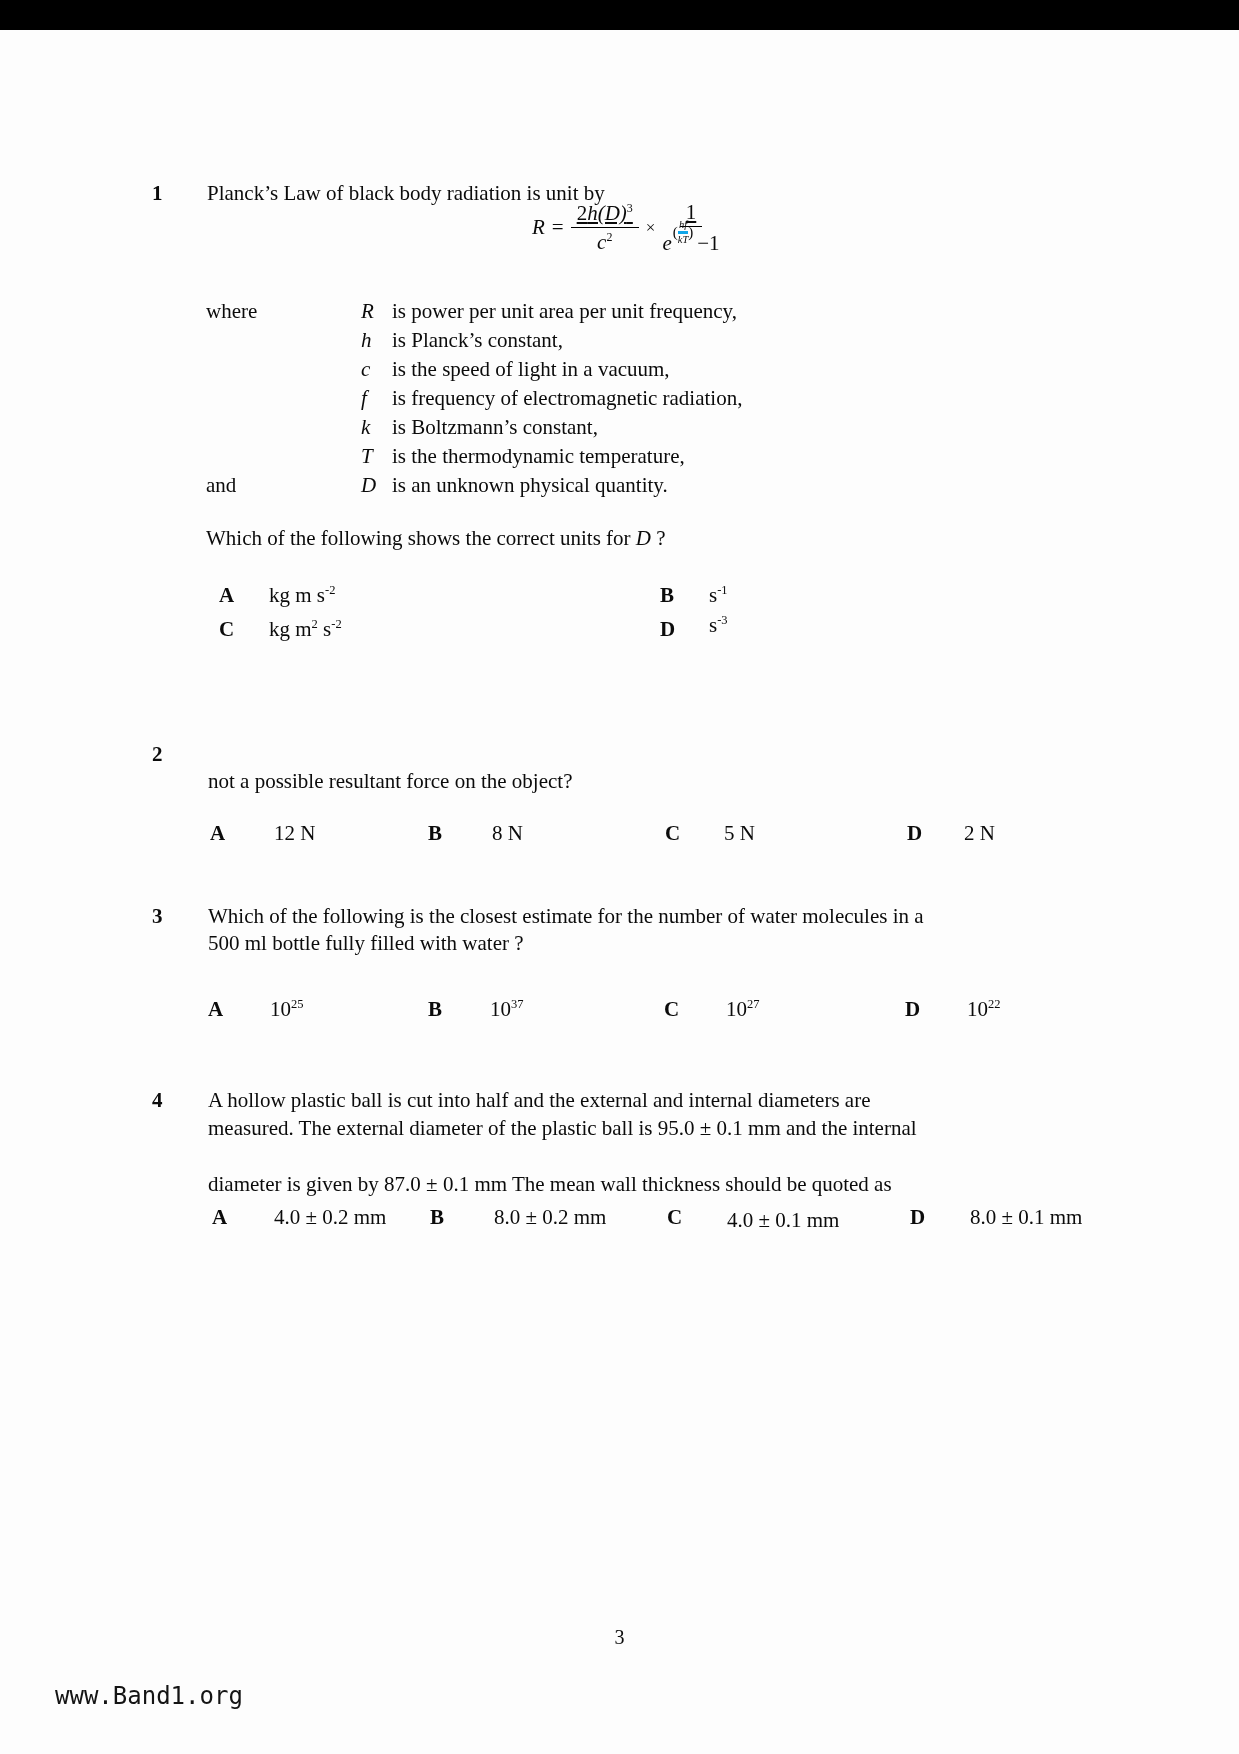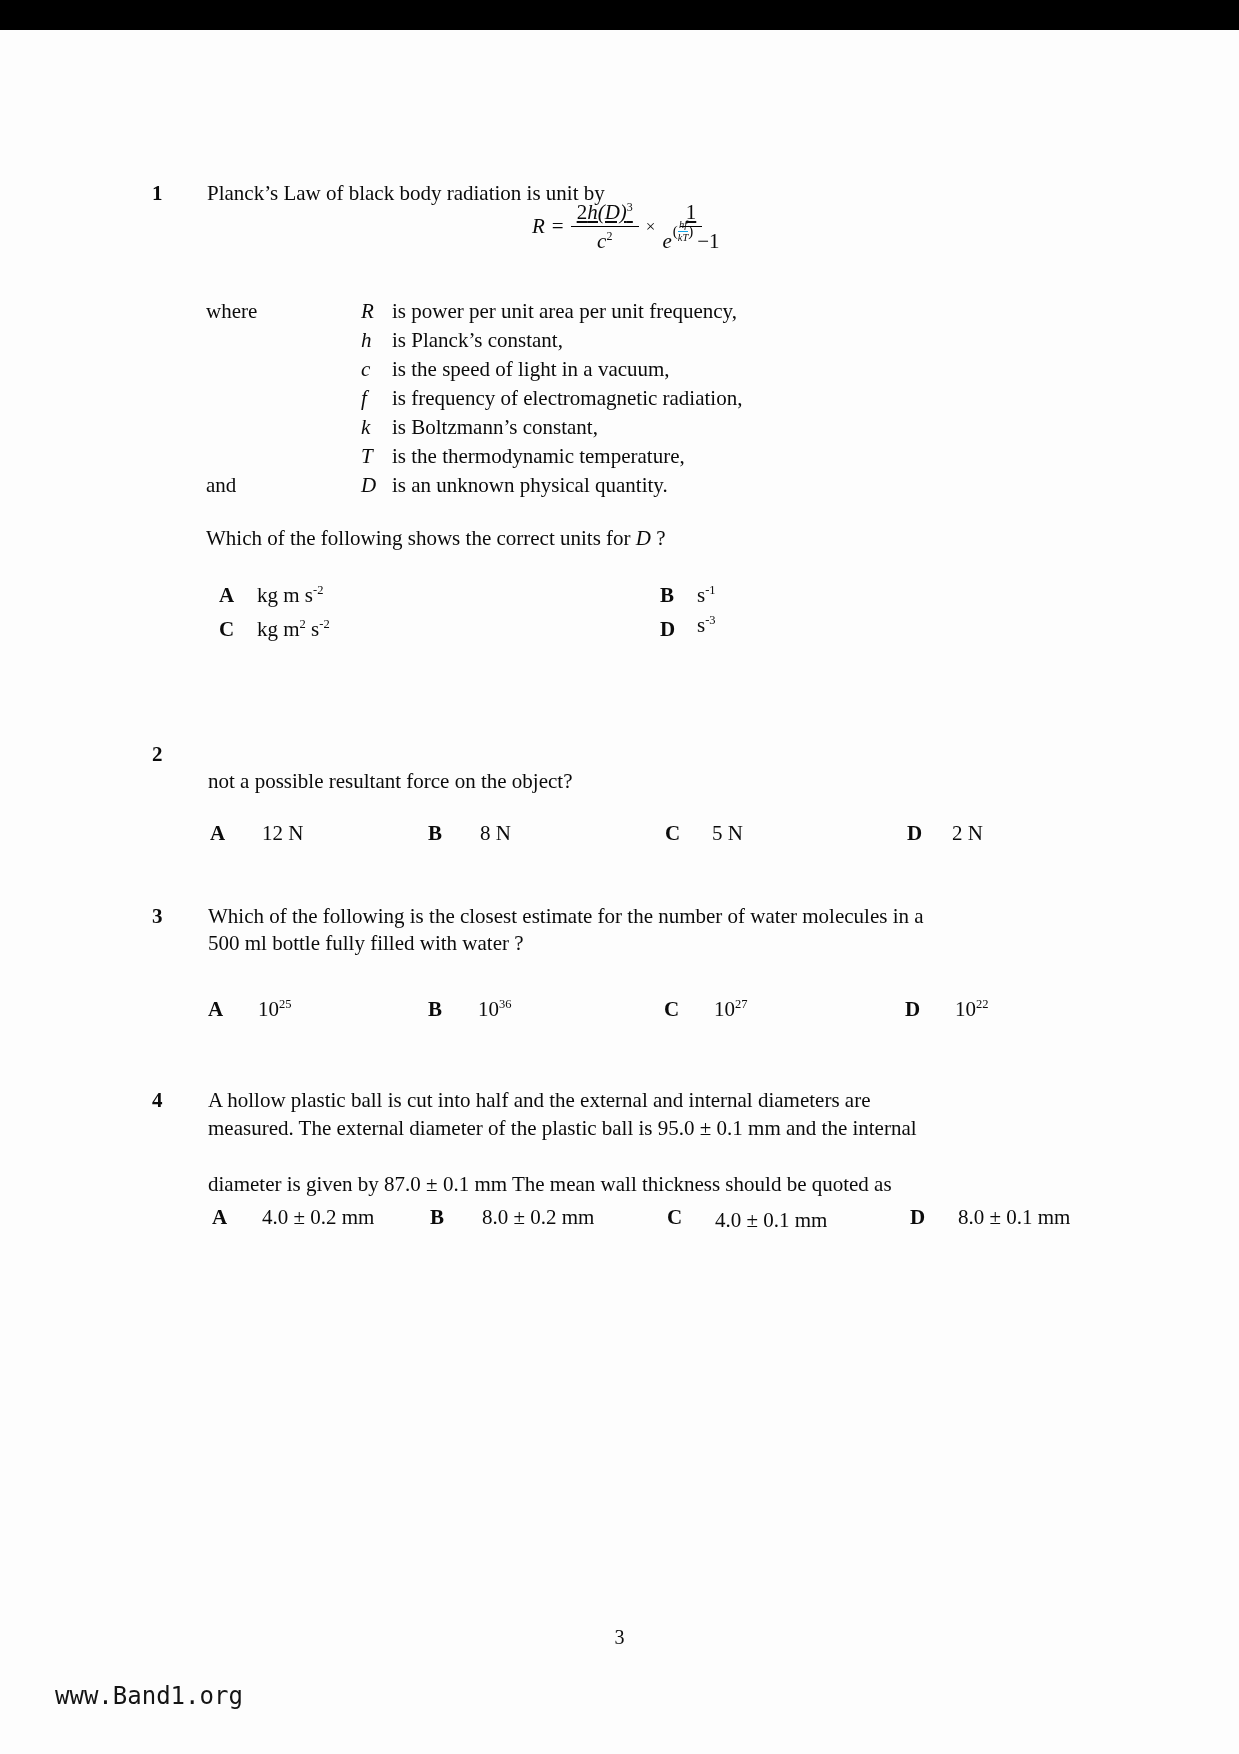--- a/index.html
+++ b/index.html
@@ -9,34 +9,34 @@
     background:#fdfdfd; color:#0b0b0b;
     font-family:"Liberation Serif","DejaVu Serif",serif;
     overflow:hidden;
   }
   .topbar { position:absolute; left:0; top:0; width:1239px; height:30px; background:#000; }
   .abs { position:absolute; }
   .txt { font-size:21px; line-height:27px; white-space:nowrap; }
   .bold { font-weight:bold; }
   .it { font-style:italic; }
   .txt sup, .oval sup { font-size:12.5px; line-height:0; }
-  .oval { font-size:21px; white-space:nowrap; }
+  .oval { font-size:21px; white-space:nowrap;margin-left:12px; }
   .optletter { font-weight:bold; font-size:21px; }
 
   
   .formula { display:flex; align-items:center; gap:7px; font-size:21px; white-space:nowrap; }
   .frac { display:inline-flex; flex-direction:column; align-items:center; }
   .frac .fnum { border-bottom:1.4px solid #000; padding:0 6px 2px; line-height:1.15;text-decoration:underline; }
   .frac .fden { padding-top:2px; line-height:1.15; }
   .formula sup { font-size:12px; line-height:0; }
   .den2 { display:flex; align-items:flex-end; }
   .exp { display:inline-flex; align-items:center; transform:translateY(-10px); margin-left:1px; }
   .exp .paren { font-size:15px; }
   .minifrac { display:inline-flex; flex-direction:column; align-items:center; font-size:10.5px; line-height:1.1; }
-  .minifrac .mtop { border-bottom:1px solid #0ea5e9; padding:0 1px; }
+  .minifrac .mtop { border-bottom:3px solid #0ea5e9; padding:0 1px; }
   .tail { margin-left:4px; }
   .mult { font-size:17px; }
 
   .pagenum { position:absolute; left:0; top:1626px; width:1239px; text-align:center; font-size:20px; }
   .footerurl {
     position:absolute; left:55px; top:1682px;
     font-family:"DejaVu Sans Mono","Liberation Mono",monospace;
     font-size:24px; color:#141414;
   }
 </style>
@@ -125,21 +125,21 @@
   <div class="abs optletter" style="left:907px; top:821px">D</div>
   <div class="abs oval" style="left:952px; top:821px">2 N</div>
 
   <div class="abs txt bold" style="left:152px; top:903px">3</div>
   <div class="abs txt" style="left:208px; top:903px">Which of the following is the closest estimate for the number of water molecules in a</div>
   <div class="abs txt" style="left:208px; top:930px">500 ml bottle fully filled with water ?</div>
 
   <div class="abs optletter" style="left:208px; top:997px">A</div>
   <div class="abs oval" style="left:258px; top:997px"><span>10</span><sup>25</sup></div>
   <div class="abs optletter" style="left:428px; top:997px">B</div>
-  <div class="abs oval" style="left:478px; top:997px"><span>10</span><sup>36</sup></div>
+  <div class="abs oval" style="left:478px; top:997px"><span>10</span><sup>37</sup></div>
   <div class="abs optletter" style="left:664px; top:997px">C</div>
   <div class="abs oval" style="left:714px; top:997px"><span>10</span><sup>27</sup></div>
   <div class="abs optletter" style="left:905px; top:997px">D</div>
   <div class="abs oval" style="left:955px; top:997px"><span>10</span><sup>22</sup></div>
 
   <div class="abs txt bold" style="left:152px; top:1087px">4</div>
   <div class="abs txt" style="left:208px; top:1087px">A hollow plastic ball is cut into half and the external and internal diameters are</div>
   <div class="abs txt" style="left:208px; top:1115px">measured. The external diameter of the plastic ball is 95.0 ± 0.1 mm and the internal</div>
   <div class="abs txt" style="left:208px; top:1171px">diameter is given by 87.0 ± 0.1 mm The mean wall thickness should be quoted as</div>
 

